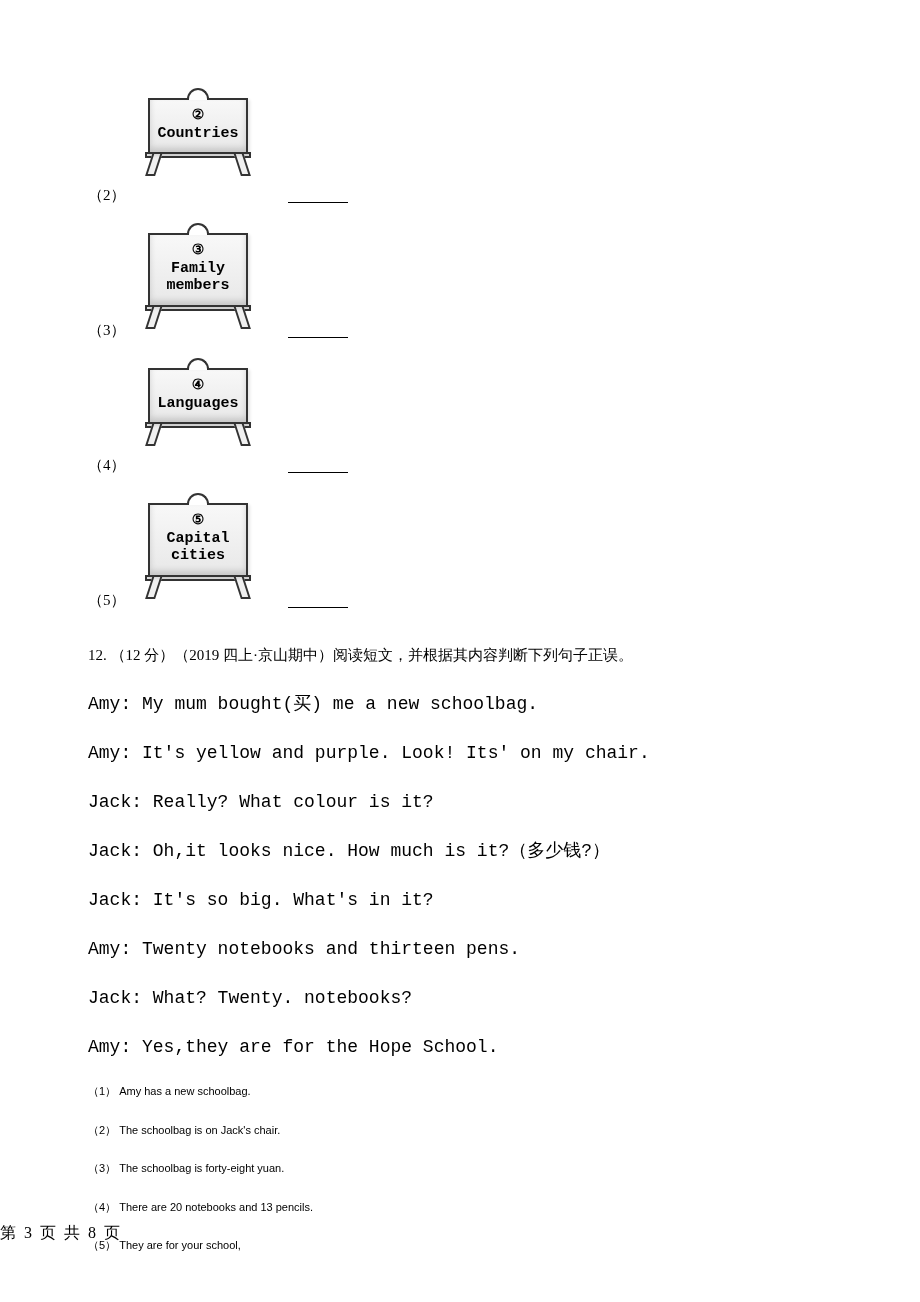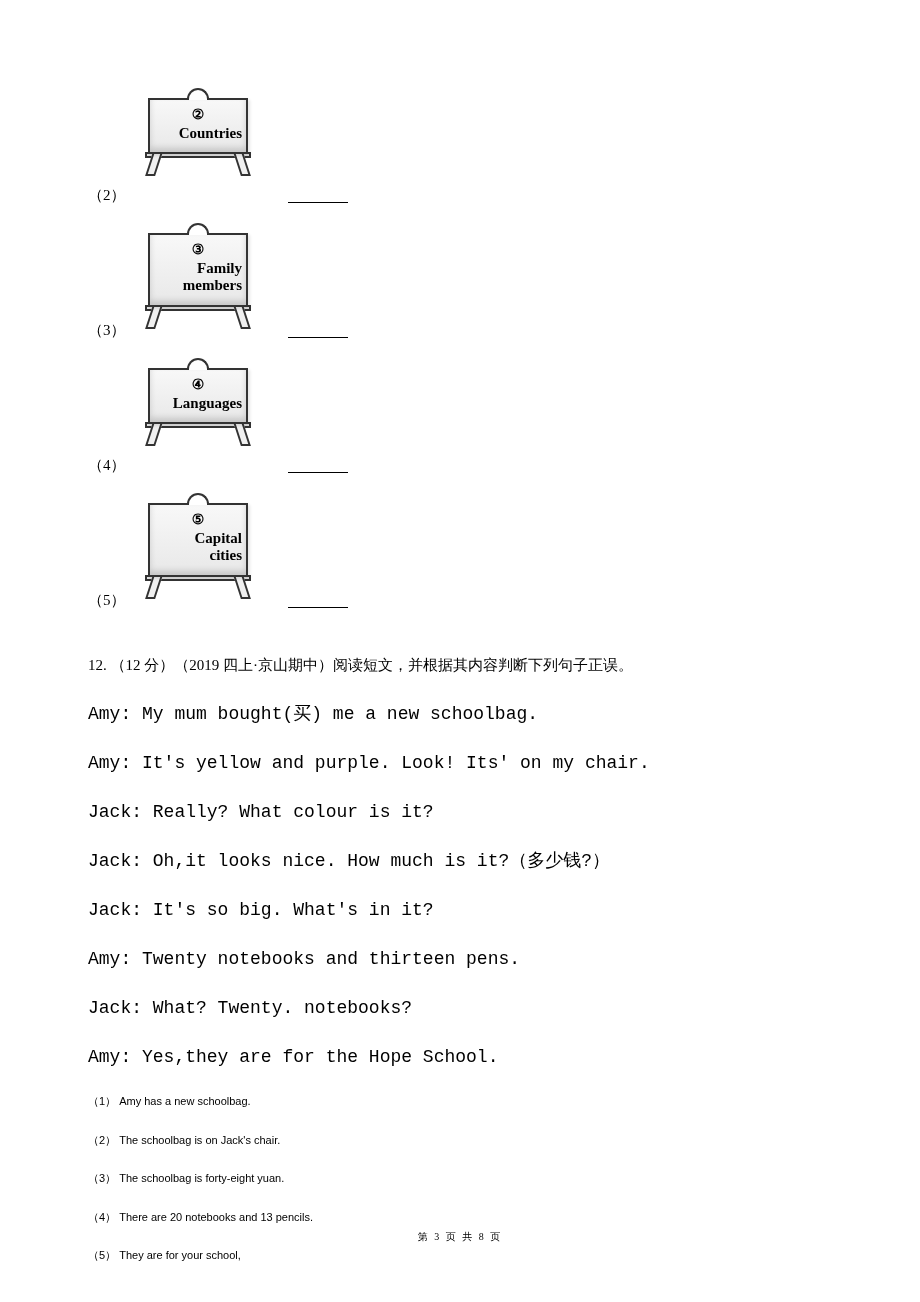--- a/index.html
+++ b/index.html
@@ -55,26 +55,25 @@
       margin-top: -2px;
       position: relative;
       z-index: 1;
     }
     .easel-num {
       font-size: 14px;
       font-weight: bold;
       margin-bottom: 2px;
     }
     .easel-label {
-      font-family: Liberation Serif, serif;
+      font-family: Liberation Mono, monospace;
       font-weight: bold;
       font-size: 15px;
       line-height: 1.15;
       white-space: pre-line;
-      text-align: right;
     }
     .easel-legs {
       width: 110px;
       height: 22px;
       position: relative;
     }
     .leg {
       position: absolute;
       bottom: 0;
       width: 10px;
@@ -94,43 +93,43 @@
       background: #e0e0e0;
     }
     .blank-line {
       display: inline-block;
       border-bottom: 1px solid #000;
       width: 60px;
       margin-left: 30px;
       margin-bottom: 10px;
     }
     .q12-header {
-      margin-top: 34px;
+      margin-top: 24px;
       font-size: 15px;
       line-height: 1.8;
     }
     .dialogue-line {
       font-family: "Courier New", SimSun, monospace;
       font-size: 18px;
       line-height: 1.5;
       margin-top: 22px;
     }
     .sub-q {
       font-family: Liberation Sans, sans-serif;
       font-size: 11px;
       line-height: 1.5;
       margin-top: 22px;
     }
     .footer {
       position: absolute;
       bottom: 58px;
       left: 0;
       right: 0;
-      text-align: center;
-      font-size: 10px;
+      text-align: left;
+      font-size: 16px;
       letter-spacing: 2px;
     }
   </style>
 </head>
 <body>
 
 <div class="content-area">
 
   <div>
     <div class="item-row">

